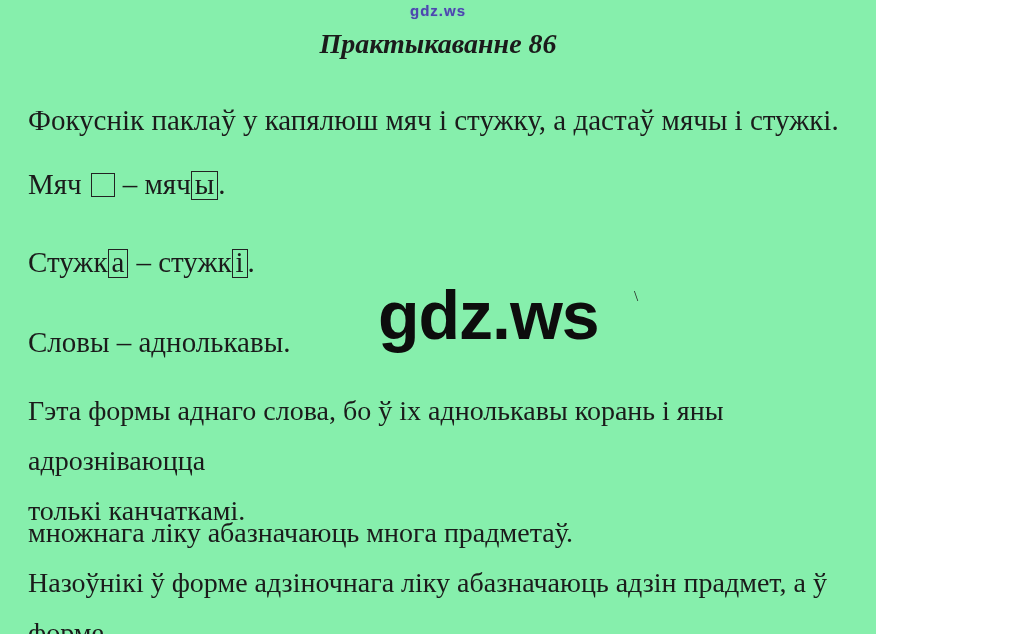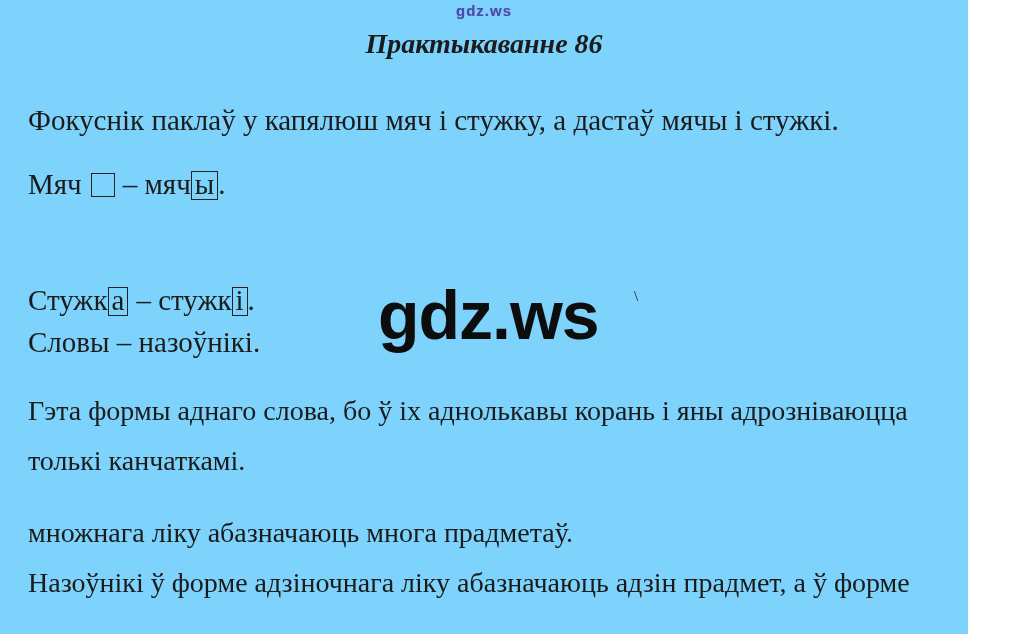--- a/index.html
+++ b/index.html
@@ -2,23 +2,23 @@
 <html><head>
 <meta charset="utf-8">
 <style>
   html, body {
     margin: 0;
     padding: 0;
     background: #ffffff;
   }
   .page {
     position: relative;
-    width: 968px;
+    width: 876px;
     height: 634px;
-    background: #7dd3fc;
+    background: #86efac;
     overflow: hidden;
     font-family: "Liberation Serif", "DejaVu Serif", serif;
     color: #1b1b1b;
   }
   .wm-top {
     position: absolute;
     top: 2px;
     left: 0;
     right: 0;
     text-align: center;
@@ -40,21 +40,21 @@
     font-style: italic;
   }
   .textline {
     position: absolute;
     left: 28px;
     font-size: 29px;
     white-space: nowrap;
   }
   .line-intro   { top: 104px; }
   .pair-line-1  { top: 168px; }
-  .pair-line-2  { top: 246px; margin-top: 38px; }
+  .pair-line-2  { top: 246px; }
   .line-concl   { top: 326px; }
   .para { position: absolute; left: 28px; font-size: 28px; line-height: 50px; }
   .para-1 { top: 386px; }
   .para-2 { top: 508px; }
   .box {
     display: inline-block;
     border: 1.5px solid #222222;
     line-height: 24px;
     padding: 0 3px 3px 3px;
     text-align: center;
@@ -97,21 +97,21 @@
   <div class="textline line-intro">Фокуснік паклаў у капялюш мяч і стужку, а дастаў мячы і стужкі.</div>
 
   <div class="textline pair-line-1">
     <span>Мяч</span><span class="box empty-box"></span><span class="middle-gap">– мяч</span><span class="box">ы</span><span>.</span>
   </div>
 
   <div class="textline pair-line-2">
     <span>Стужк</span><span class="box">а</span><span class="middle-gap">– стужк</span><span class="box">і</span><span>.</span>
   </div>
 
-  <div class="textline line-concl">Словы – назоўнікі.</div>
+  <div class="textline line-concl">Словы – аднолькавы.</div>
 
   <div class="wm-center">gdz.ws</div>
 
   <div class="stray-mark">\</div>
 
   <div class="para para-1">
     <div>Гэта формы аднаго слова, бо ў іх аднолькавы корань і яны адрозніваюцца</div>
     <div>толькі канчаткамі.</div>
   </div>
 

